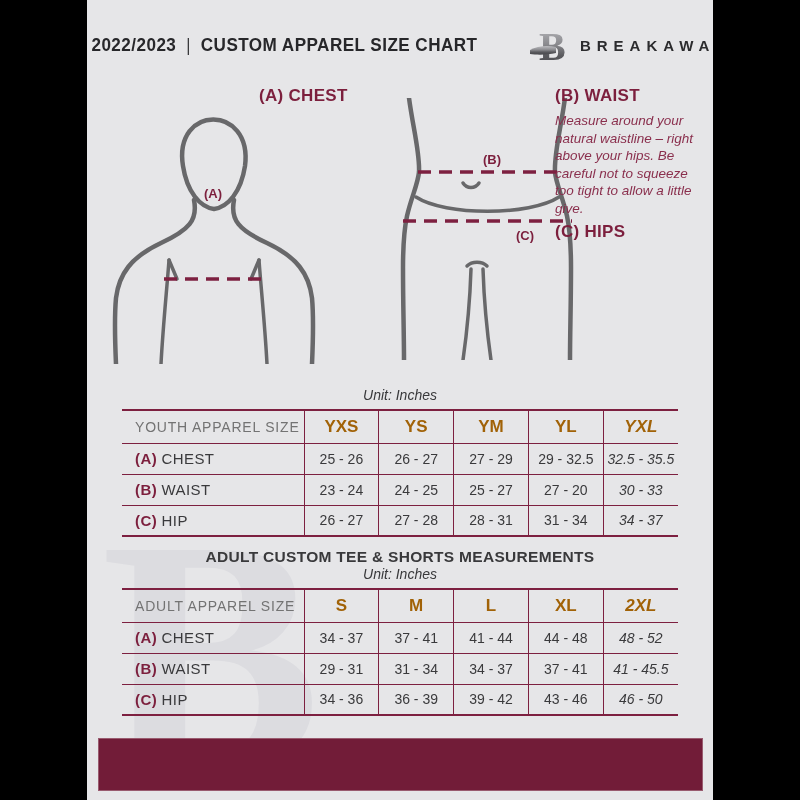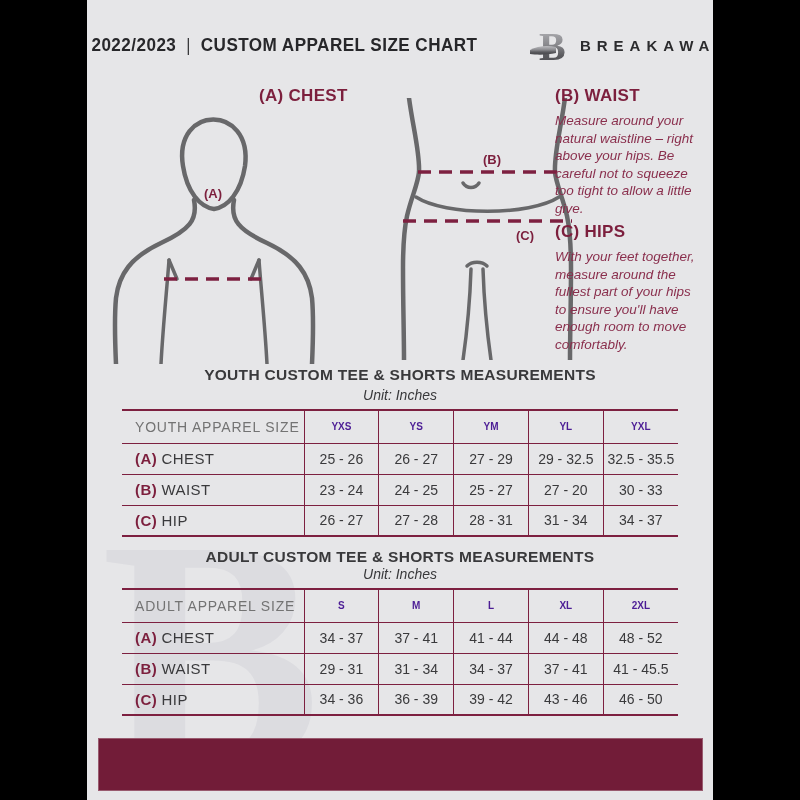--- a/index.html
+++ b/index.html
@@ -37,22 +37,22 @@
 
   
   .tbl-title{position:absolute;left:0;right:0;text-align:center;font-weight:700;font-size:15.5px;
     color:#39393b;letter-spacing:.3px;z-index:1;}
   .tbl-unit{position:absolute;left:0;right:0;text-align:center;font-style:italic;font-size:14px;color:#39393b;z-index:1;}
   .tbl-wrap{position:absolute;left:35px;width:556px;z-index:1;}
   table.size-table{border-collapse:collapse;table-layout:fixed;width:556px;}
   .size-table th,.size-table td{border:1.5px solid var(--maroon-border);text-align:center;
     font-size:14px;color:var(--dark-text);background:transparent;}
   .size-table th:first-child,.size-table td:first-child{border-left:none;}
-  .size-table th:last-child,.size-table td:last-child{border-right:none;}
-  .size-table thead th{border-top:2.5px solid var(--maroon-border);height:33px;font-weight:700;font-size:10px;color:#4c1d95;}
+  .size-table th:last-child,.size-table td:last-child{border-right:none;font-style:italic;}
+  .size-table thead th{border-top:2.5px solid var(--maroon-border);height:33px;font-weight:700;font-size:17px;color:#a16207;}
   .size-table tbody tr:last-child td{border-bottom:2.5px solid var(--maroon-border);margin-top:44px;}
   .size-table td{height:31px;}
   .size-table .size-col{text-align:left;padding-left:13px;font-weight:400;font-size:14px;color:#737373;letter-spacing:.8px;}
   .size-table .label-cell{text-align:left;padding-left:13px;font-size:15px;letter-spacing:.4px;}
   .size-table .prefix{font-weight:700;color:var(--maroon-heading);}
 
   
   .footer-bar{position:absolute;left:11px;top:738px;width:605px;height:53px;background:var(--maroon-bar);
     border:1px solid rgba(255,255,255,.28);z-index:1;}
 </style>
@@ -112,23 +112,21 @@
     </svg>
     <span class="diagram-label" style="left:396px;top:152px;">(B)</span>
     <span class="diagram-label" style="left:429px;top:228px;">(C)</span>
 
     <div class="instr-head" style="left:172px;top:86px;">(A) CHEST</div>
 
     <div class="instr-head" style="left:468px;top:86px;">(B) WAIST</div>
     <div class="instr-text" style="left:468px;top:112px;width:144px;">Measure around your natural waistline – right above your hips. Be careful not to squeeze too tight to allow a little give.</div>
 
     <div class="instr-head" style="left:468px;top:222px;">(C) HIPS</div>
-    <div class="instr-text" style="left:468px;top:248px;width:146px;">With your feet together, measure around the fullest part of your hips to ensure you'll have enough room to move comfortably.</div>
-
-    <div class="tbl-title" style="top:366px;">YOUTH CUSTOM TEE &amp; SHORTS MEASUREMENTS</div>
+
     <div class="tbl-unit" style="top:387px;">Unit: Inches</div>
     <div class="tbl-wrap" style="top:409px;">
         <table class="size-table">
           <colgroup>
             <col style="width: 182px;">
             <col>
             <col>
             <col>
             <col>
             <col>

